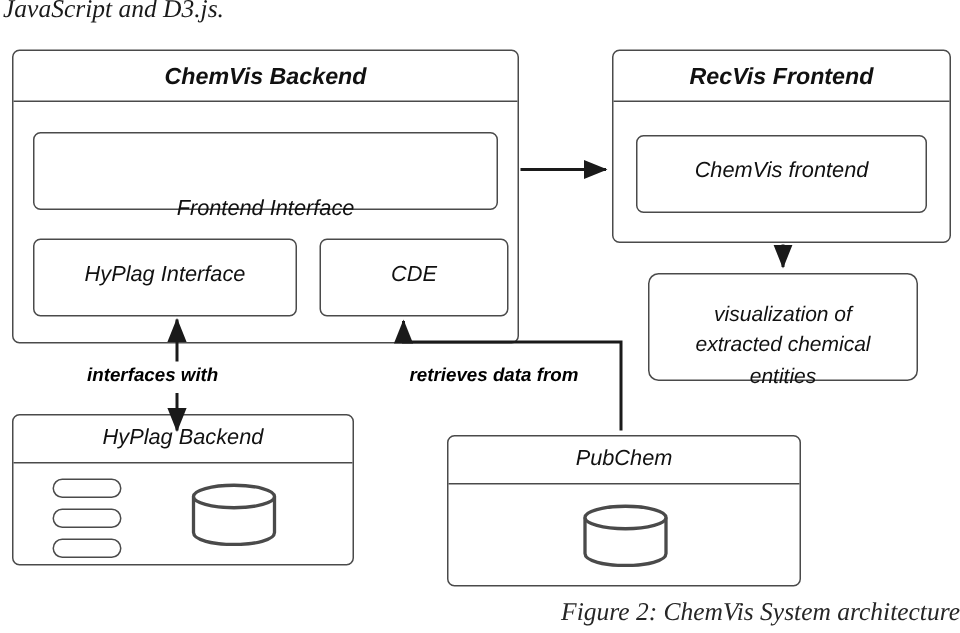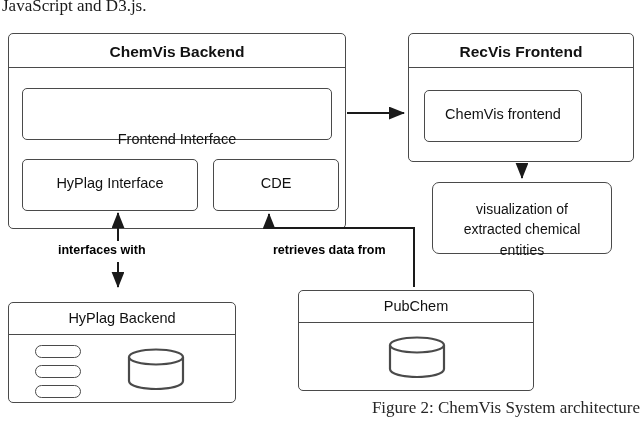--- a/index.html
+++ b/index.html
@@ -13,20 +13,21 @@
     position: relative;
     font-family: "Liberation Sans", sans-serif;
     color: #000000;
     overflow: hidden;
   }
   .page {
     position: absolute;
     left: 0; top: 0;
     width: 640px;
     height: 422px;
+    font-style: italic;
   }
   .top-text {
     position: absolute;
     left: 2px;
     top: -4px;
     font-family: "Liberation Serif", serif;
     font-size: 17px;
     color: #1a1a1a;
     white-space: nowrap;
   }
@@ -68,25 +69,25 @@
   #chemvis-backend { left: 8px;  top: 33px;  width: 338px; height: 196px; }
   #recvis-frontend { left: 408px; top: 33px;  width: 226px; height: 129px; }
 
   #chemvis-backend .hdr { top: 9px; }
   #recvis-frontend .hdr { top: 9px; }
 
   
   #frontend-interface { left: 22px;  top: 88px;  width: 310px; height: 52px; }
   #hyplag-interface   { left: 22px;  top: 159px; width: 176px; height: 52px; }
   #cde                { left: 213px; top: 159px; width: 126px; height: 52px; }
-  #chemvis-frontend   { left: 424px; top: 90px;  width: 158px; height: 52px; padding-left: 10px; }
+  #chemvis-frontend   { left: 424px; top: 90px;  width: 194px; height: 52px; padding-left: 10px; }
 
   #visualization      { left: 432px; top: 182px; width: 180px; height: 72px; }
 
-  #hyplag-backend     { left: 8px;   top: 302px; width: 228px; height: 101px; }
+  #hyplag-backend     { left: 8px;   top: 276px; width: 228px; height: 101px; }
   #pubchem            { left: 298px; top: 290px; width: 236px; height: 101px; }
 
   .sub-hdr {
     position: absolute;
     top: 7px;
     width: 100%;
     text-align: center;
     font-size: 14.5px;
     color: #111111;
   }

